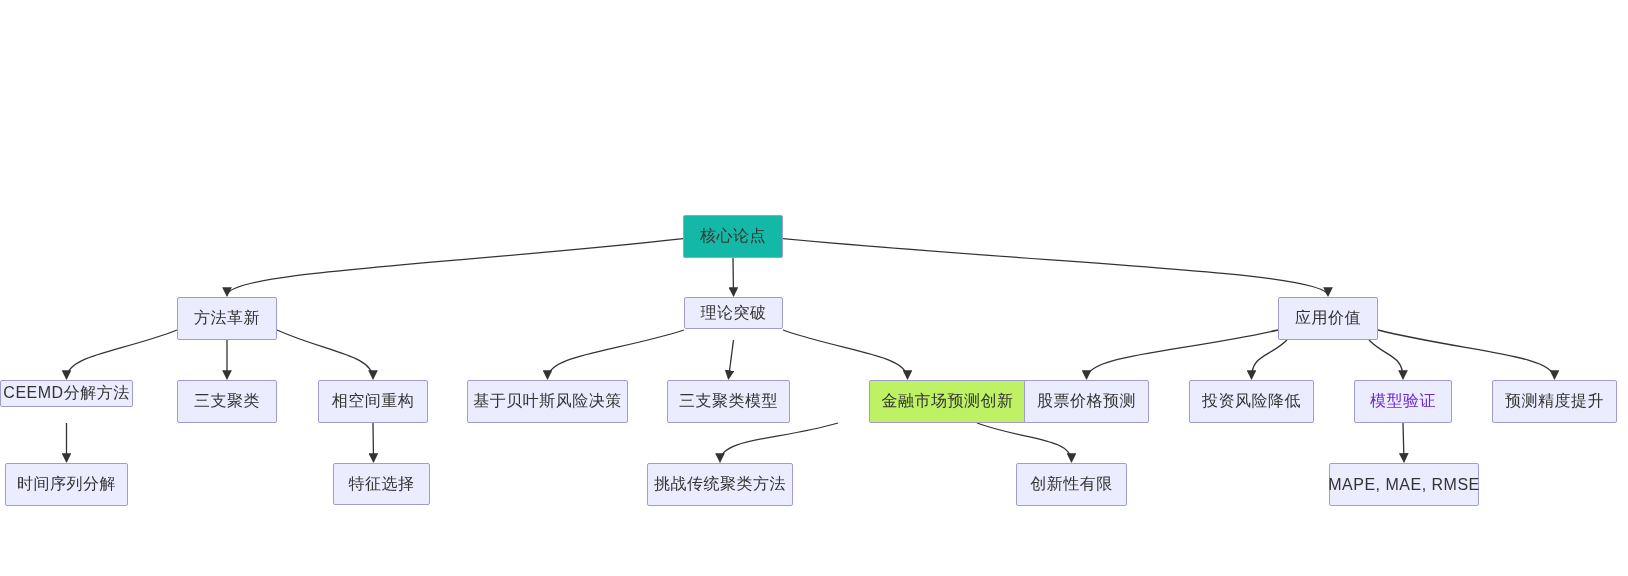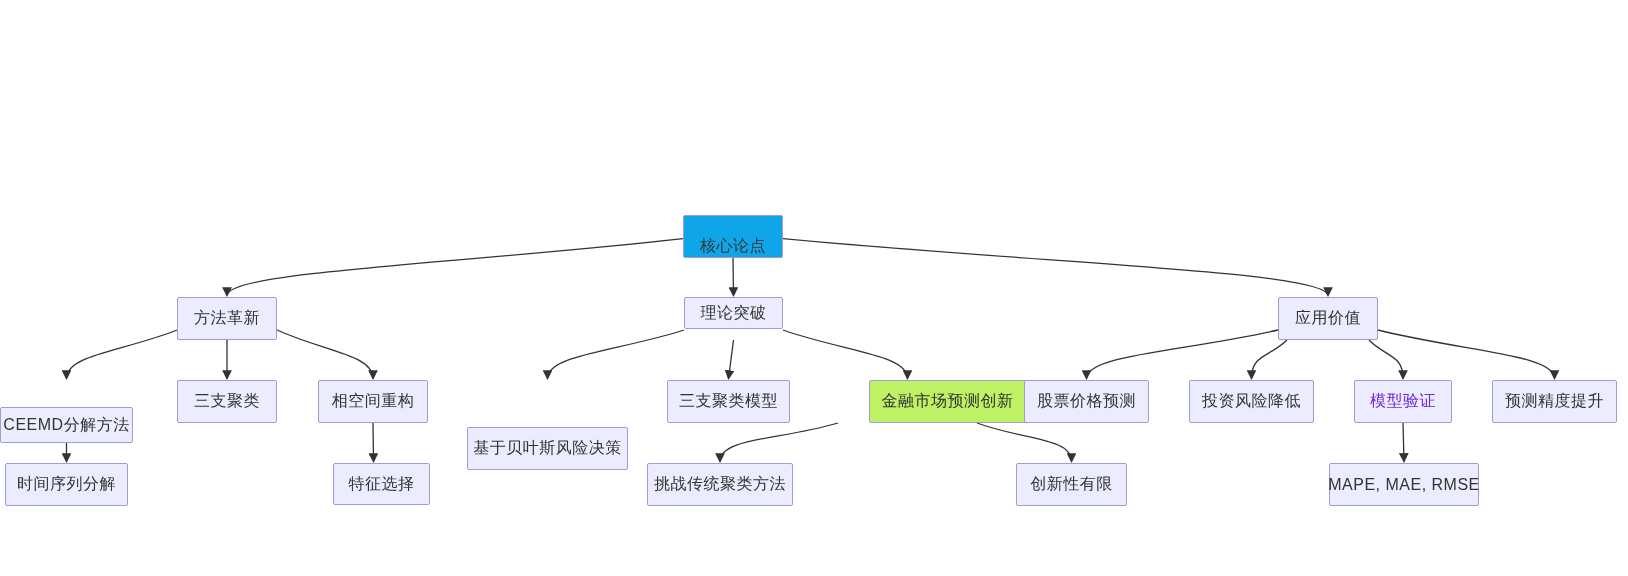--- a/index.html
+++ b/index.html
@@ -49,42 +49,42 @@
         <path class="edge" d="M1369,340 C1386,357.325 1403,354.5 1403,378.5" stroke="#333333" marker-end="url(#arrowhead)"></path>
         <path class="edge" d="M1378,330 C1466.25,351.825 1554.5,354.5 1554.5,378.5" stroke="#333333" marker-end="url(#arrowhead)"></path>
         <path class="edge" d="M66.5,423 L66.5,461.5" stroke="#333333" marker-end="url(#arrowhead)"></path>
         <path class="edge" d="M373,423 L373.5,461.5" stroke="#333333" marker-end="url(#arrowhead)"></path>
         <path class="edge" d="M838,423 C779,440.325 720,437.5 720,461.5" stroke="#333333" marker-end="url(#arrowhead)"></path>
         <path class="edge" d="M977,423 C1024.25,440.325 1071.5,437.5 1071.5,461.5" stroke="#333333" marker-end="url(#arrowhead)"></path>
         <path class="edge" d="M1403,423 L1404,461.5" stroke="#333333" marker-end="url(#arrowhead)"></path>
       </g>
   </svg>
   <div id="nodes">
-      <div class="node" style="left: 683px; top: 215px; width: 100px; height: 43px; background: #0ea5e9; border-color: rgb(162, 155, 209); align-items: flex-end;">
+      <div class="node" style="left: 683px; top: 215px; width: 100px; height: 43px; background: #14b8a6; border-color: rgb(162, 155, 209);">
         <span class="node-label" style="color: rgb(51, 51, 51);">核心论点</span>
       </div>
       <div class="node" style="left: 177px; top: 297px; width: 100px; height: 43px; background: rgb(236, 236, 255); border-color: rgb(162, 155, 209);">
         <span class="node-label" style="color: rgb(51, 51, 51);">方法革新</span>
       </div>
       <div class="node" style="left: 684px; top: 297px; width: 99px; height: 32px; background: rgb(236, 236, 255); border-color: rgb(162, 155, 209);">
         <span class="node-label" style="color: rgb(51, 51, 51);">理论突破</span>
       </div>
       <div class="node" style="left: 1278px; top: 297px; width: 100px; height: 43px; background: rgb(236, 236, 255); border-color: rgb(162, 155, 209);">
         <span class="node-label" style="color: rgb(51, 51, 51);">应用价值</span>
       </div>
-      <div class="node" style="left: 0px; top: 380px; width: 133px; height: 36px; background: rgb(236, 236, 255); border-color: rgb(162, 155, 209); margin-top: 27px;">
+      <div class="node" style="left: 0px; top: 380px; width: 133px; height: 27px; background: rgb(236, 236, 255); border-color: rgb(162, 155, 209);">
         <span class="node-label" style="color: rgb(51, 51, 51);">CEEMD分解方法</span>
       </div>
       <div class="node" style="left: 177px; top: 380px; width: 100px; height: 43px; background: rgb(236, 236, 255); border-color: rgb(162, 155, 209);">
         <span class="node-label" style="color: rgb(51, 51, 51);">三支聚类</span>
       </div>
       <div class="node" style="left: 318px; top: 380px; width: 110px; height: 43px; background: rgb(236, 236, 255); border-color: rgb(162, 155, 209);">
         <span class="node-label" style="color: rgb(51, 51, 51);">相空间重构</span>
       </div>
-      <div class="node" style="left: 467px; top: 380px; width: 161px; height: 43px; background: rgb(236, 236, 255); border-color: rgb(162, 155, 209); margin-top: 47px;">
+      <div class="node" style="left: 467px; top: 380px; width: 161px; height: 43px; background: rgb(236, 236, 255); border-color: rgb(162, 155, 209);">
         <span class="node-label" style="color: rgb(51, 51, 51);">基于贝叶斯风险决策</span>
       </div>
       <div class="node" style="left: 667px; top: 380px; width: 123px; height: 43px; background: rgb(236, 236, 255); border-color: rgb(162, 155, 209); text-align: right;">
         <span class="node-label" style="color: rgb(51, 51, 51);">三支聚类模型</span>
       </div>
       <div class="node" style="left: 829px; top: 380px; width: 157px; height: 43px; background: #bef264; border-color: rgb(162, 155, 209); margin-left: 40px;">
         <span class="node-label" style="color: rgb(51, 51, 51);">金融市场预测创新</span>
       </div>
       <div class="node" style="left: 1024px; top: 380px; width: 125px; height: 43px; background: rgb(236, 236, 255); border-color: rgb(162, 155, 209);">
         <span class="node-label" style="color: rgb(51, 51, 51);">股票价格预测</span>

